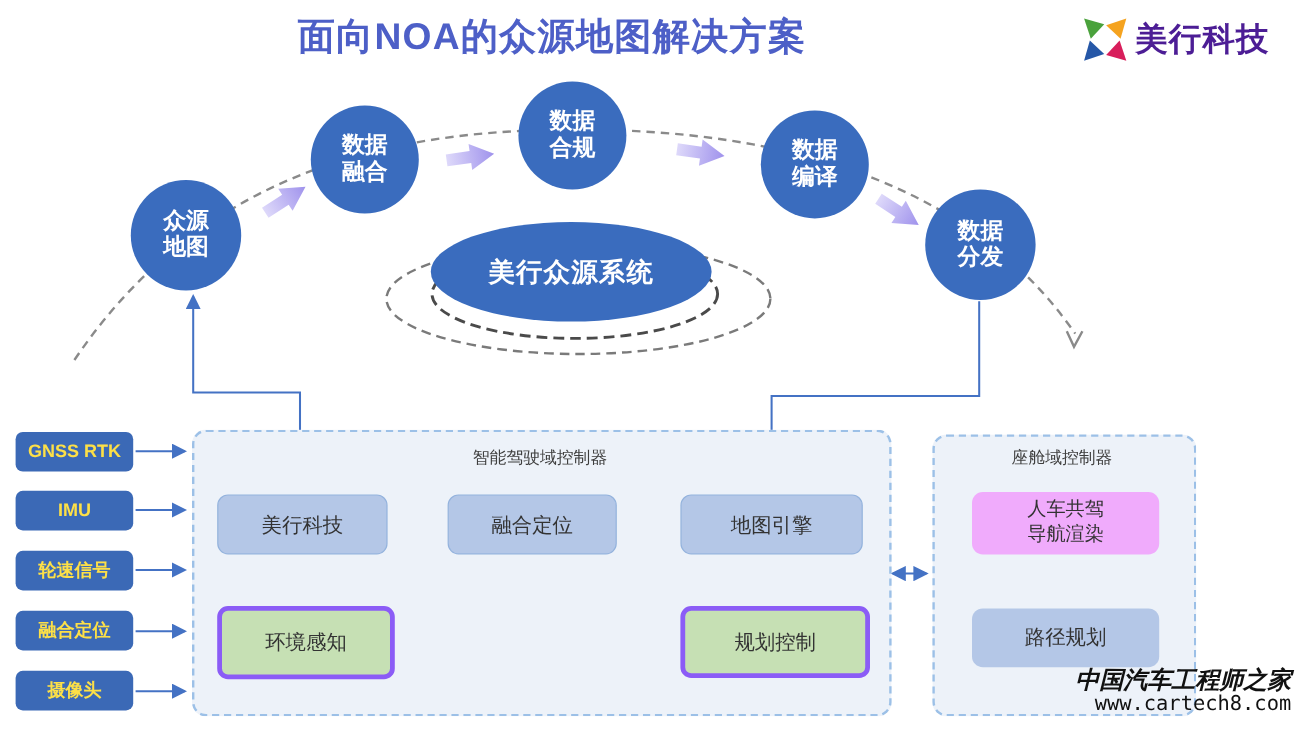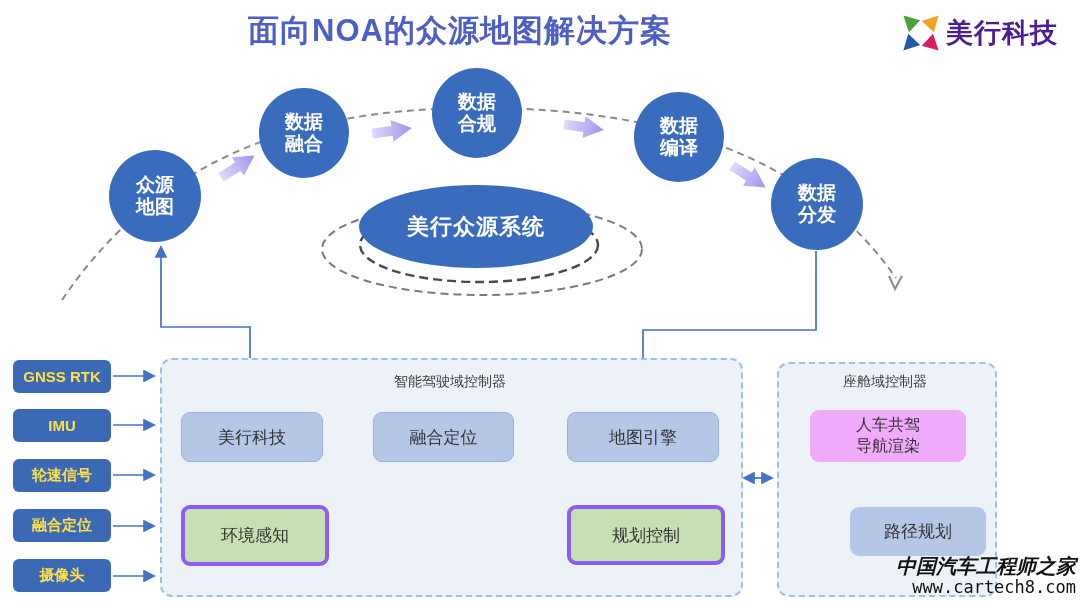--- a/index.html
+++ b/index.html
@@ -41,21 +41,21 @@
   .module{border-radius:9px;display:flex;align-items:center;justify-content:center;
           font-size:17px;color:#333;z-index:2;text-align:center;white-space:pre-line;}
   .blue-mod{background:#b4c7e7;border:1px solid #94b3dd;}
   .green-mod{background:#c6e0b4;border:4px solid #8b5cf6;}
   .m-vm{left:181px;top:412px;width:140px;height:48px;}
   .m-fl{left:373px;top:412px;width:139px;height:48px;}
   .m-me{left:567px;top:412px;width:150px;height:48px;}
   .m-ep{left:181px;top:505px;width:140px;height:53px;}
   .m-pc{left:567px;top:505px;width:150px;height:52px;}
   .m-nr{left:810px;top:410px;width:156px;height:52px;background:#f0abfc;font-size:16px;line-height:1.3;}
-  .m-rp{left:810px;top:507px;width:136px;height:49px;background:#b4c7e7;margin-left:40px;}
+  .m-rp{left:810px;top:507px;width:156px;height:49px;background:#b4c7e7;}
   
   .watermark{right:4px;top:555px;text-align:right;color:#111;z-index:4;line-height:1.15;}
   .wm1{font-family:"DejaVu Serif","Liberation Serif",serif;font-weight:bold;font-style:italic;font-size:20px;}
   .wm2{font-family:"DejaVu Sans Mono","Liberation Mono",monospace;font-size:17px;}
   svg.layer{position:absolute;left:0;top:0;z-index:1;}
 </style>
 </head>
 <body>
 
 <div class="stage">

